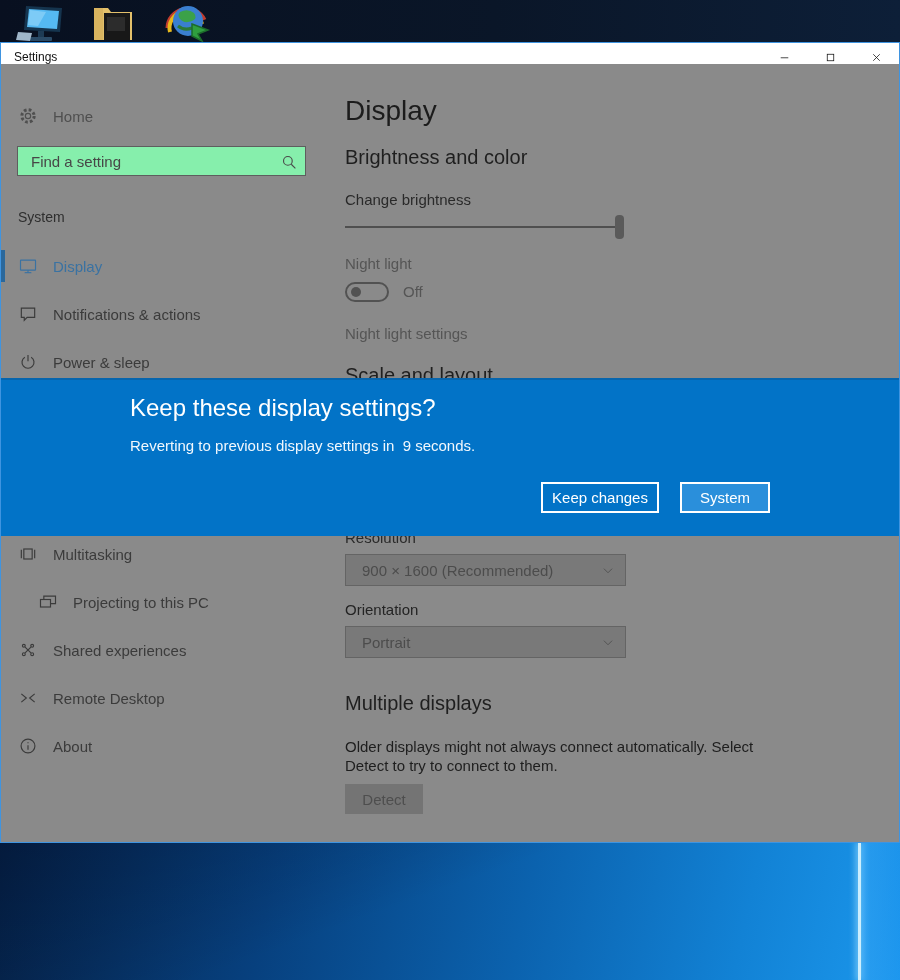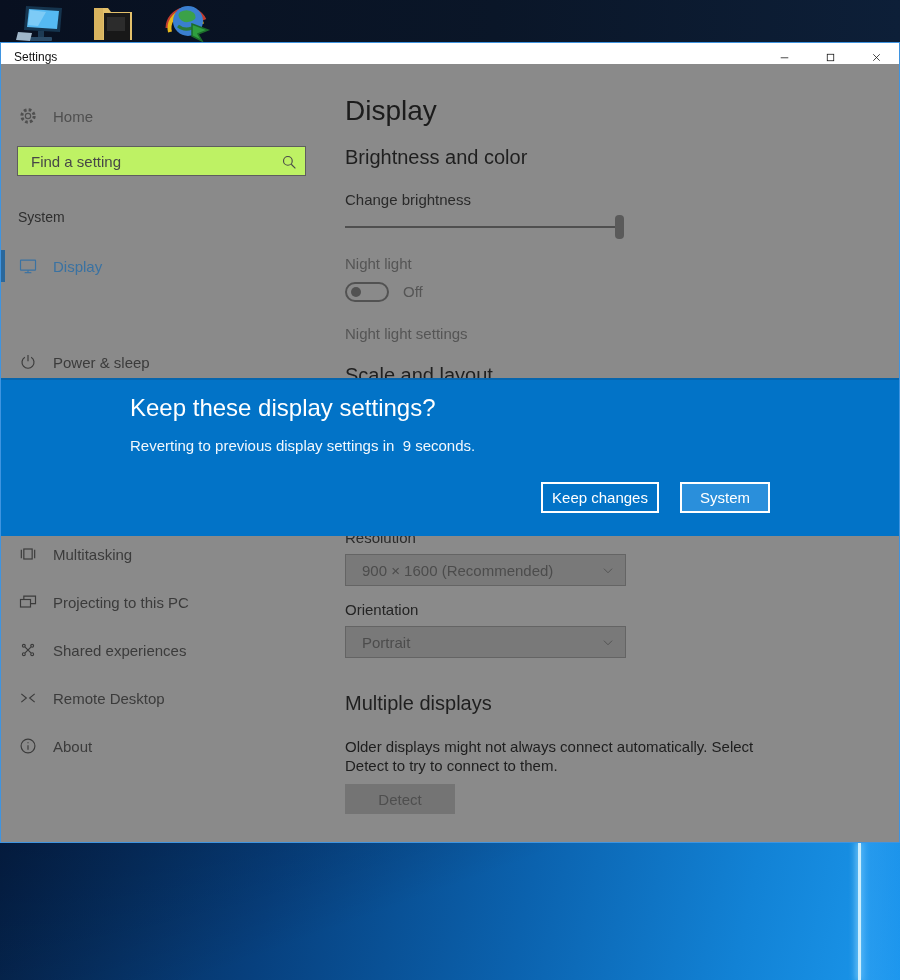--- a/index.html
+++ b/index.html
@@ -37,21 +37,21 @@
   .side-item { position:absolute; left:0; height:38px; display:flex; align-items:center; color:#3b3b3b; }
   .side-item .icn { width:20px; height:20px; margin-left:17px; margin-right:15px; flex:0 0 20px; }
   .side-item .icn svg { width:20px; height:20px; stroke:currentColor; fill:none; stroke-width:1.4; }
   .side-item .lbl { font-size:15px; }
   .side-item.selected { color:#3a72a2; }
   .side-item.selected .accent { position:absolute; left:0; top:3px; width:4px; height:32px; background:#2a689c; }
   .home-item { color:#4f4f4f; }
   .section-header { position:absolute; left:17px; top:138px; font-size:14px; color:#2e2e2e; }
 
   .search-box { position:absolute; left:16px; top:75px; width:289px; height:30px;
-    background:#bef264; border:1px solid #5e5e5e; }
+    background:#86efac; border:1px solid #5e5e5e; }
   .search-box input { position:absolute; left:0; top:0; width:100%; height:100%;
     background:transparent; border:none; outline:none; padding:0 30px 0 13px;
     font-size:15px; color:#474747; font-family:inherit; }
   .search-box input::placeholder { color:#474747; opacity:1; }
   .search-box .mag { position:absolute; right:7px; top:6px; width:18px; height:18px; }
   .search-box .mag svg { width:18px; height:18px; stroke:#4a4a4a; fill:none; stroke-width:1.5; }
 
   
   .main-title { position:absolute; left:344px; top:24px; font-size:28px; font-weight:400; color:#1c1c1c; }
   .h2 { position:absolute; left:344px; font-size:20px; font-weight:400; color:#1f1f1f; }
@@ -69,21 +69,21 @@
   .toggle-state { position:absolute; left:402px; top:212px; font-size:15px; color:#555; }
 
   .dropdown { position:absolute; left:344px; width:281px; height:32px;
     background:#797979; border:1px solid #646464; display:flex; align-items:center; }
   .dropdown .val { font-size:15px; color:#4c4c4c; margin-left:16px; }
   .dropdown .chev { position:absolute; right:10px; top:9px; width:14px; height:14px; }
   .dropdown .chev svg { width:14px; height:14px; stroke:#515151; fill:none; stroke-width:1.6; }
 
   .md-desc { position:absolute; left:344px; top:666px; width:430px; font-size:15px;
     line-height:19px; color:#1e1e1e; }
-  .detect-btn { position:absolute; left:344px; top:713px; width:110px; height:30px;
+  .detect-btn { position:absolute; left:344px; top:713px; width:78px; height:30px;
     background:#747474; border:none; font-size:15px; color:#4e4e4e; font-family:inherit; }
 
   
   .keep-dialog { position:absolute; left:-1px; top:307px; width:900px; height:158px;
     background:#0273c7; border-top:2px solid #0665ad; z-index:50; }
   .kd-title { position:absolute; left:130px; top:14px; font-size:24px; font-weight:400; color:#ffffff; }
   .kd-msg { position:absolute; left:130px; top:57px; font-size:15px; color:#f2f8fd; white-space:pre; }
   .kd-btn { position:absolute; top:102px; height:31px; border:2px solid #ffffff;
     font-size:15px; color:#ffffff; font-family:inherit; }
   .kd-keep { left:541px; width:118px; background:#0273c7; }
@@ -182,20 +182,28 @@
       <span class="icn">
         <svg viewBox="0 0 24 24">
             <rect x="3" y="5" width="18" height="12" rx="0.5"></rect>
             <line x1="12" y1="17" x2="12" y2="20"></line>
             <line x1="8" y1="20" x2="16" y2="20"></line>
           </svg>
       </span>
       <span class="lbl">Display</span>
     </div>
 
+    <div class="side-item" style="top:224px;">
+      <span class="icn">
+        <svg viewBox="0 0 24 24">
+            <path d="M4 5 h16 v11 h-9 l-3.5 3.5 v-3.5 H4 z"></path>
+          </svg>
+      </span>
+      <span class="lbl">Notifications &amp; actions</span>
+    </div>
 
     <div class="side-item" style="top:272px;">
       <span class="icn">
         <svg viewBox="0 0 24 24">
             <line x1="12" y1="3.5" x2="12" y2="11"></line>
             <path d="M8.2 6.2 a7.2 7.2 0 1 0 7.6 0"></path>
           </svg>
       </span>
       <span class="lbl">Power &amp; sleep</span>
     </div>
@@ -204,21 +212,21 @@
       <span class="icn">
         <svg viewBox="0 0 24 24">
             <rect x="7" y="6" width="10" height="12"></rect>
             <path d="M4 7 v10"></path>
             <path d="M20 7 v10"></path>
           </svg>
       </span>
       <span class="lbl">Multitasking</span>
     </div>
 
-    <div class="side-item" style="top:512px;">
+    <div class="side-item" style="top:512px;padding-left:20px;">
       <span class="icn">
         <svg viewBox="0 0 24 24">
             <rect x="3" y="9" width="12" height="9"></rect>
             <path d="M7 9 V5 h14 v9 h-6"></path>
           </svg>
       </span>
       <span class="lbl">Projecting to this PC</span>
     </div>
 
     <div class="side-item" style="top:560px;">

